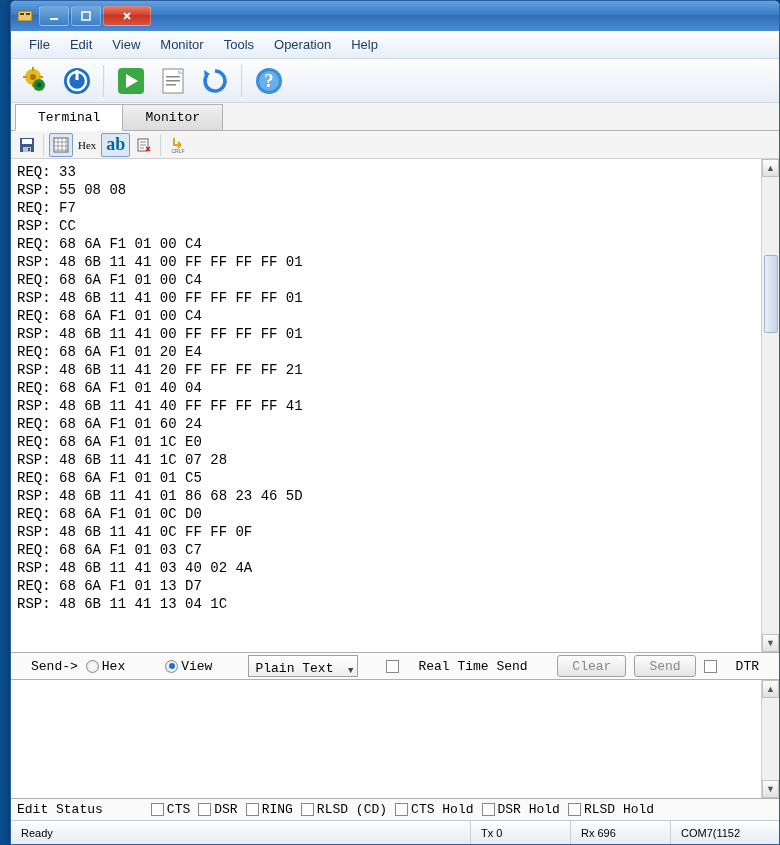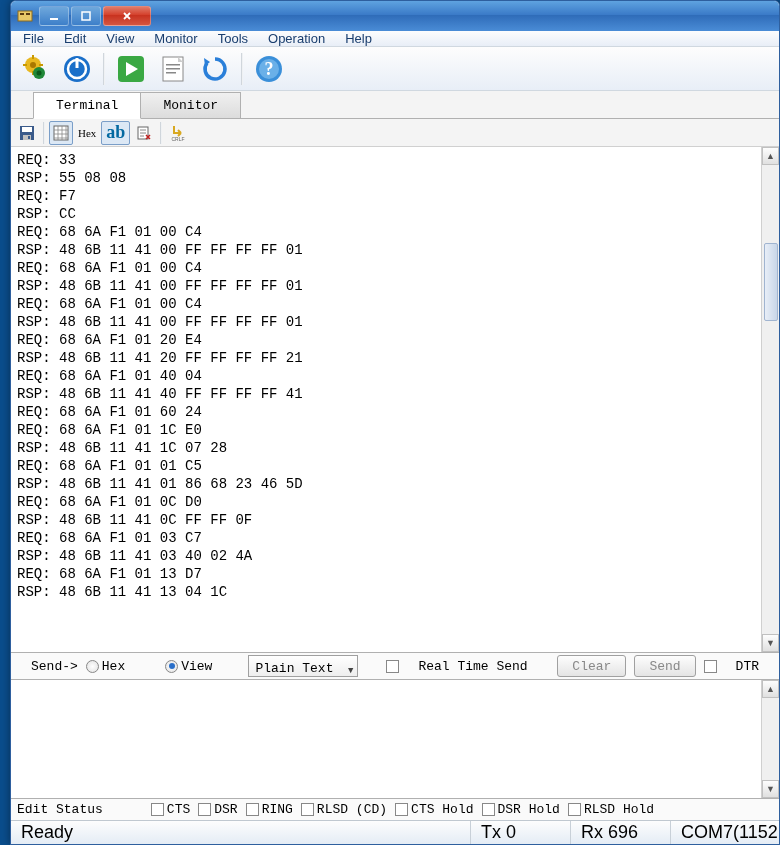--- a/index.html
+++ b/index.html
@@ -4,26 +4,26 @@
 <style>
 * { box-sizing: border-box; margin: 0; padding: 0; }
 body { font-family: "Segoe UI", Tahoma, sans-serif; background: #0a4d8c; width: 780px; height: 845px; overflow: hidden; position: relative; }
 .window { position: absolute; left: 10px; top: 0; width: 770px; height: 845px; background: #fff; border: 1px solid #2e5f9e; border-radius: 6px 6px 0 0; box-shadow: 0 0 8px rgba(0,0,0,.4); display: flex; flex-direction: column; }
 .titlebar { height: 30px; background: linear-gradient(#5fa3e0,#3b7bc8 45%,#2e6bb8 46%,#4a8cd6); border-radius: 5px 5px 0 0; display: flex; align-items: center; padding: 0 2px 0 6px; color: #fff; font-size: 13px; }
 .titlebar-icon { width: 16px; height: 16px; margin-right: 6px; }
 .titlebar-text { flex: 1; text-shadow: 0 0 3px rgba(0,0,0,.5); }
 .win-controls { display: flex; gap: 2px; }
 .win-btn { width: 30px; height: 20px; border: 1px solid rgba(255,255,255,.3); border-radius: 3px; display: flex; align-items: center; justify-content: center; font-size: 11px; color: #fff; background: linear-gradient(#6fa8dc,#3d7fc9); cursor: default; }
 .win-btn.close { width: 48px; background: linear-gradient(#e07a68,#d43f2a 45%,#c8321f 46%,#d55540); }
-.menubar { height: 16px; background: linear-gradient(#fdfdfd,#e8eef7); display: flex; align-items: center; padding: 0 2px; border-bottom: 1px solid #d0d8e0; font-size: 13px; color: #1a3e6e; }
+.menubar { height: 28px; background: linear-gradient(#fdfdfd,#e8eef7); display: flex; align-items: center; padding: 0 8px; border-bottom: 1px solid #d0d8e0; font-size: 13px; color: #1a3e6e; }
 .menu-item { padding: 3px 10px; cursor: default; }
 .toolbar-main { height: 44px; background: linear-gradient(#fdfdfd,#e8eef7); display: flex; align-items: center; padding: 2px 6px; gap: 6px; border-bottom: 1px solid #d0d8e0; }
 .tbtn { width: 36px; height: 36px; display: flex; align-items: center; justify-content: center; border-radius: 3px; cursor: default; }
 .tsep { width: 2px; height: 32px; background: linear-gradient(to right,#c0c8d0,#fff); margin: 0 2px; }
-.tabs-row { height: 28px; background: #f4f4f4; display: flex; align-items: flex-end; padding-left: 22px; border-bottom: 1px solid #b0b0b0; }
+.tabs-row { height: 28px; background: #f4f4f4; display: flex; align-items: flex-end; padding-left: 4px; border-bottom: 1px solid #b0b0b0; }
 .tab { padding: 5px 22px; font-family: "Courier New", monospace; font-size: 13px; border: 1px solid #b0b0b0; border-bottom: none; margin-right: -1px; background: linear-gradient(#f0f0f0,#dcdcdc); cursor: default; position: relative; }
 .tab.active { background: #fff; z-index: 2; border-bottom: 1px solid #fff; margin-bottom: -1px; }
 .toolbar-sub { height: 28px; background: #f4f4f4; display: flex; align-items: center; padding: 0 4px; gap: 2px; border-bottom: 1px solid #d0d0d0; }
 .sbtn { width: 24px; height: 24px; display: flex; align-items: center; justify-content: center; cursor: default; font-size: 11px; border-radius: 2px; }
 .sbtn.pressed { border: 1px solid #7a9ec8; background: #dce8f5; }
 .ssep { width: 2px; height: 22px; background: linear-gradient(to right,#c0c8d0,#fff); margin: 0 2px; }
 .terminal-wrap { flex: 1; display: flex; min-height: 0; }
 .terminal { flex: 1; overflow: hidden; padding: 4px 6px; font-family: "Courier New", monospace; font-size: 14px; line-height: 18px; white-space: pre; color: #000; }
 .vscroll { width: 18px; background: #f0f0f0; border-left: 1px solid #d0d0d0; position: relative; }
 .vscroll .arrow { position: absolute; left: 0; width: 100%; height: 18px; background: linear-gradient(#fdfdfd,#e0e0e0); border: 1px solid #c0c0c0; display: flex; align-items: center; justify-content: center; font-size: 9px; color: #555; }
@@ -36,21 +36,21 @@
 .radio-dot.checked::after { content: ""; width: 6px; height: 6px; background: #2a6fc9; border-radius: 50%; }
 .combo { height: 22px; border: 1px solid #a0a0a0; background: linear-gradient(#fff,#eee); padding: 0 18px 0 6px; display: flex; align-items: flex-end; position: relative; font-family: "Courier New", monospace; min-width: 110px; }
 .combo::after { content: "▼"; position: absolute; right: 4px; font-size: 9px; color: #444; }
 .chk-wrap { display: flex; align-items: center; gap: 19px; }
 .chk { width: 13px; height: 13px; border: 1px solid #888; background: #fff; }
 .btn { height: 22px; padding: 0 14px; border: 1px solid #a0a0a0; background: linear-gradient(#fdfdfd,#e4e4e4); border-radius: 3px; font-family: "Courier New", monospace; font-size: 13px; color: #888; display: flex; align-items: center; }
 .send-area-wrap { flex: 0 0 118px; display: flex; }
 .send-area { flex: 1; border: none; resize: none; font-family: "Courier New", monospace; font-size: 13px; padding: 2px 4px; outline: none; }
 .comm-status { height: 22px; border-top: 1px solid #b0b0b0; display: flex; align-items: center; padding: 0 6px; gap: 14px; font-family: "Courier New", monospace; font-size: 13px; background: #fafafa; }
 .cs-item { display: flex; align-items: center; gap: 3px; }
-.statusbar { height: 24px; background: linear-gradient(#fdfdfd,#e4ecf5); display: flex; align-items: center; font-size: 18px; border-top: 1px solid #c0c8d0; }
+.statusbar { height: 24px; background: linear-gradient(#fdfdfd,#e4ecf5); display: flex; align-items: center; font-size: 11px; border-top: 1px solid #c0c8d0; }
 .sb-cell { padding: 0 10px; border-right: 1px solid #c8d0d8; height: 100%; display: flex; align-items: center; }
 .sb-cell.first { flex: 0 0 460px; }
 svg { display: block; }
 </style>
 </head>
 <body>
 
 <div class="window">
 
   <div class="titlebar">

